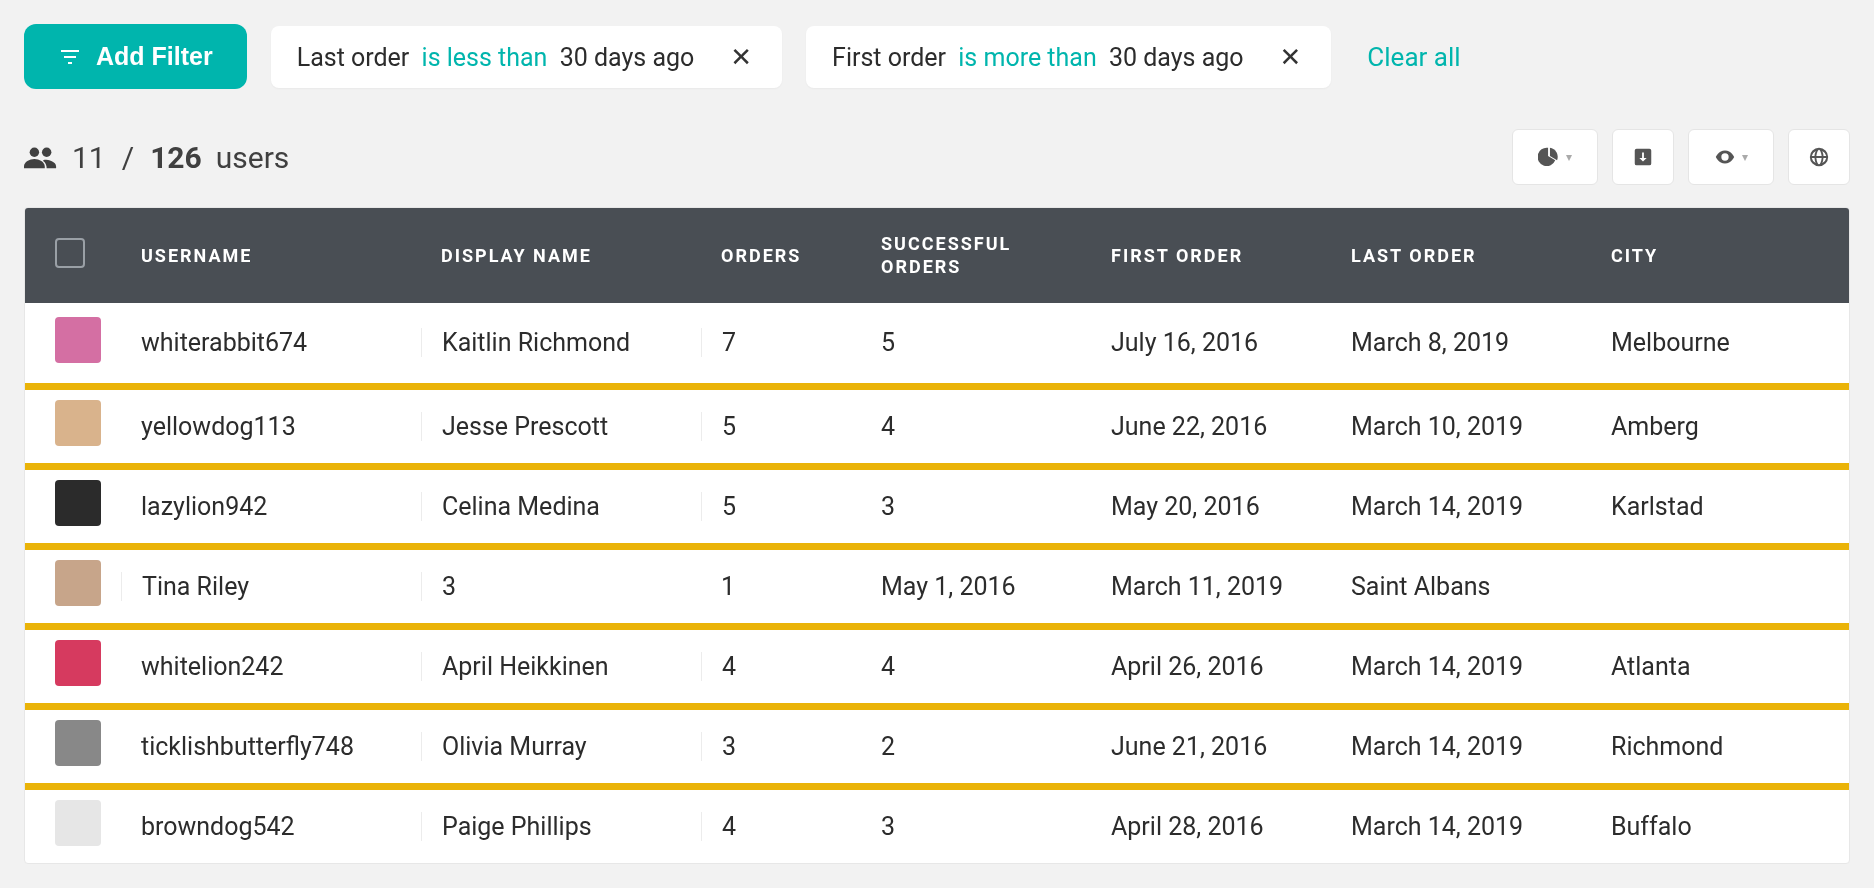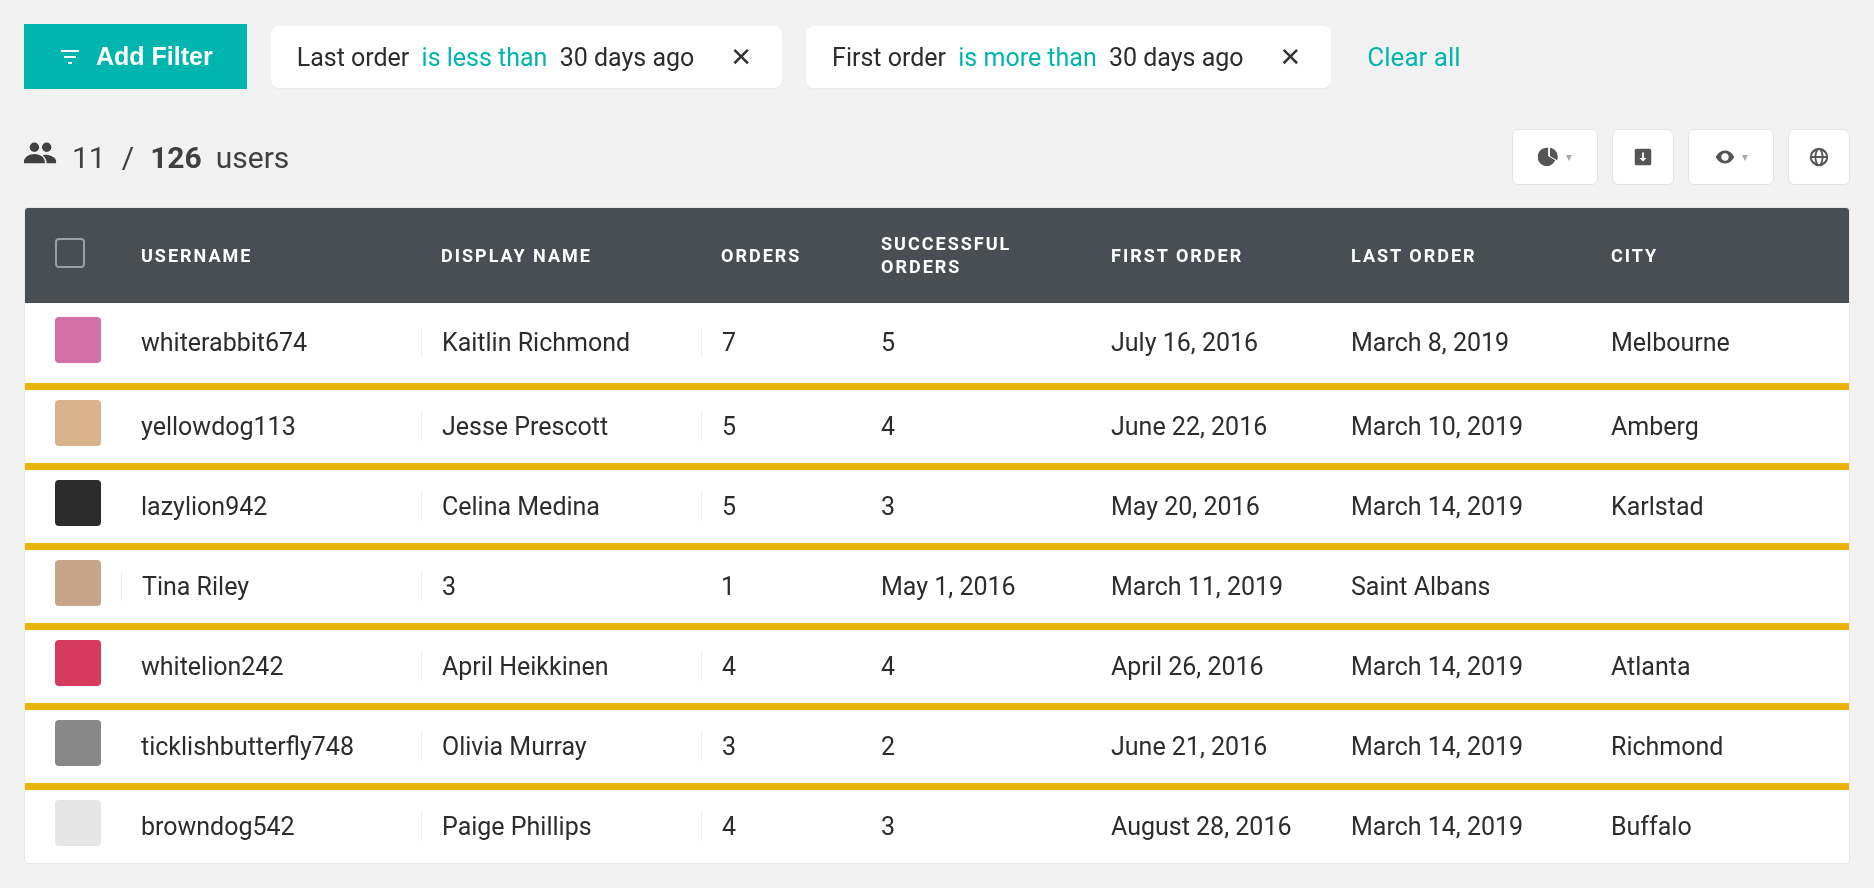--- a/index.html
+++ b/index.html
@@ -17,21 +17,21 @@
     margin-bottom: 40px;
     flex-wrap: nowrap;
   }
   .btn-add-filter {
     display: inline-flex;
     align-items: center;
     gap: 14px;
     background: #00b5ad;
     color: #fff;
     border: none;
-    border-radius: 0;
+    border-radius: 12px;
     padding: 18px 34px;
     font-size: 25px;
     font-weight: 700;
     cursor: pointer;
   }
   .btn-add-filter svg { width: 24px; height: 24px; fill: #fff; }
   .filter-chip {
     display: inline-flex;
     align-items: flex-end;
     background: #fff;
@@ -59,21 +59,21 @@
     margin-left: 12px;
   }
   .subheader {
     display: flex;
     align-items: center;
     justify-content: space-between;
     margin-bottom: 22px;
   }
   .count-wrap {
     display: flex;
-    align-items: flex-start;
+    align-items: center;
     gap: 14px;
     font-size: 30px;
     color: #404040;
   }
   .count-wrap svg { width: 34px; height: 24px; fill: #404040; }
   .count-filtered { font-weight: 400; }
   .count-total { font-weight: 700; }
   .count-sep { margin: 0 2px; }
   .actions { display: flex; gap: 14px; }
   .icon-btn {
@@ -283,18 +283,18 @@
         <div class="td">June 21, 2016</div>
         <div class="td">March 14, 2019</div>
         <div class="td">Richmond</div>
       </div>
       <div class="row">
         <div class="td avatar-cell"><span class="avatar" style="background:#e6e6e6"></span></div>
         <div class="td">browndog542</div>
         <div class="td col-divider">Paige Phillips</div>
         <div class="td col-divider">4</div>
         <div class="td">3</div>
-        <div class="td">August 28, 2016</div>
+        <div class="td">April 28, 2016</div>
         <div class="td">March 14, 2019</div>
         <div class="td">Buffalo</div>
       </div>
     </div>
 </div>
 
 </body></html>

